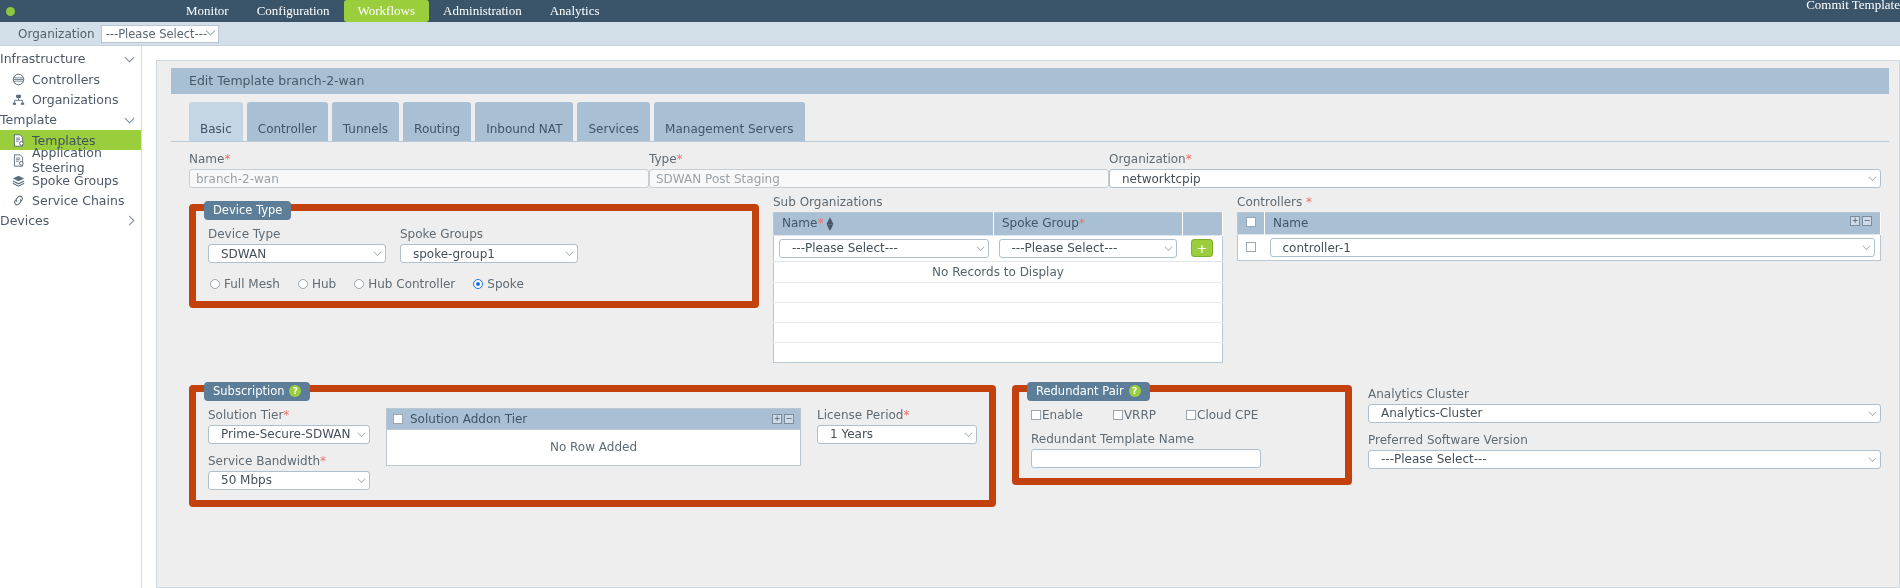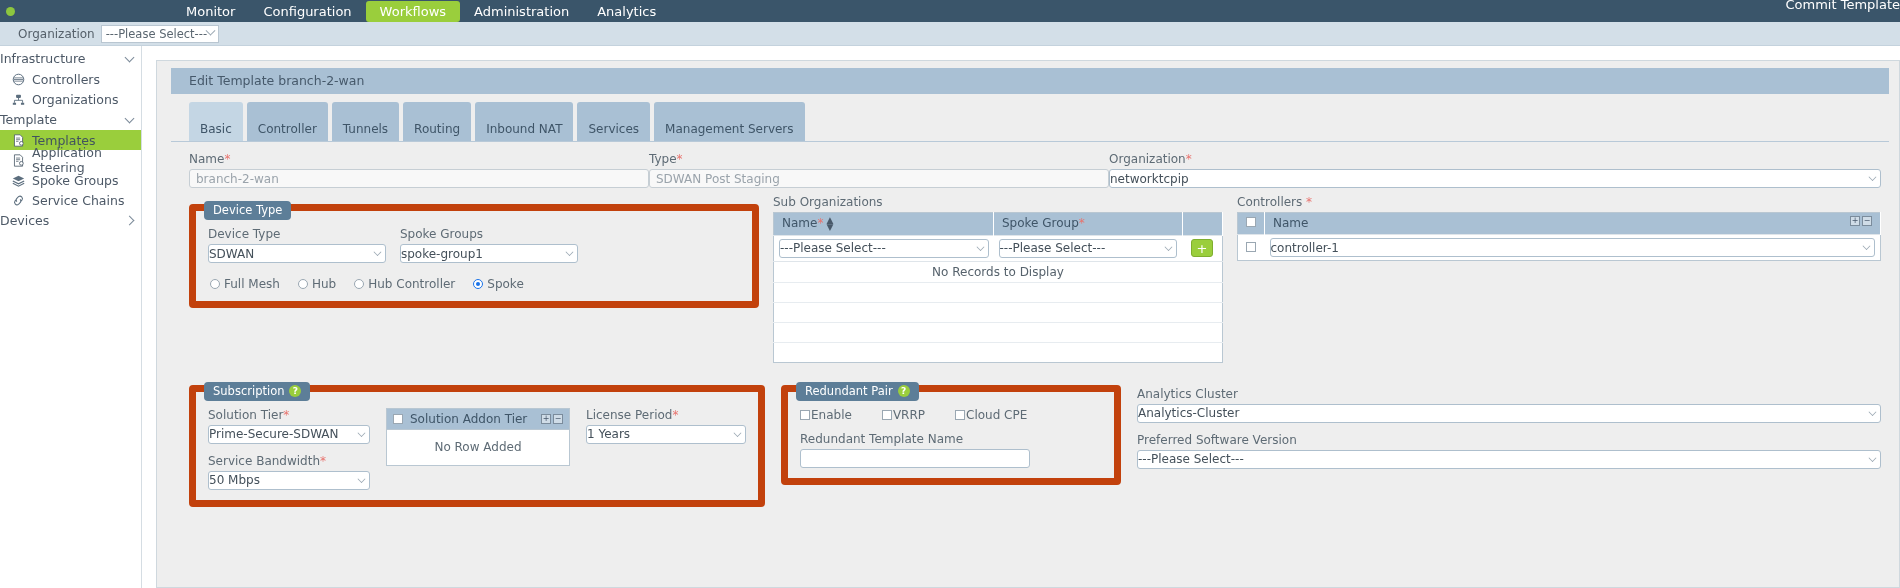--- a/index.html
+++ b/index.html
@@ -44,20 +44,21 @@
     gap: 0px;
     margin-left: 22px;
   }
   .topnav-item {
     color: #ffffff;
     font-size: 13px;
     padding: 3px 14px;
     border-radius: 3px;
     cursor: pointer;
     white-space: nowrap;
+    font-family: Liberation Serif, serif;
   }
   .topnav-item.active {
     background: #9ace3c;
     color: #ffffff;
   }
   .topnav-right {
     position: absolute;
     right: 0px;
     top: 0;
     height: 22px;
@@ -243,21 +244,21 @@
     color: #44505a;
     border: 1px solid #aebfcd;
   }
   .sel {
     height: 19px;
     border: 1px solid #aebfcd;
     background: #ffffff;
     border-radius: 3px;
     font-size: 12px;
     color: #44505a;
-    padding: 0 4px 0 0;
+    padding: 0 4px 0 12px;
     display: flex;
     align-items: center;
     justify-content: space-between;
     cursor: pointer;
     width: 100%;
   }
   .sel .caret-thin { transform: rotate(45deg) translate(-1px,-1px) scale(.8); }
 
   
   .fs {
@@ -405,21 +406,21 @@
   }
   .mid-left { width: 570px; }
   .mid-mid  { width: 450px; }
   .mid-right{ flex: 1; }
 
   .bot-grid {
     display: flex;
     gap: 16px;
     margin-top: 10px;
   }
-  .bot-left  { width: 576px; }
+  .bot-left  { width: 807px; }
   .bot-mid   { width: 340px; }
   .bot-right { flex: 1; padding-top: 14px; }
 
   .sub-grid {
     display: flex;
     gap: 16px;
   }
   .sub-c1 { width: 162px; }
   .sub-c2 { flex: 1; }
   .sub-c3 { width: 160px; }

